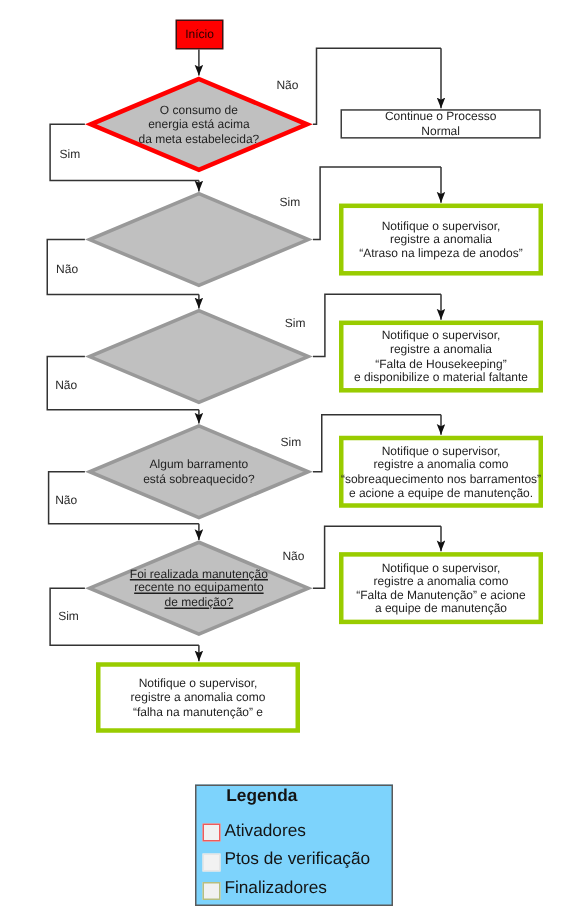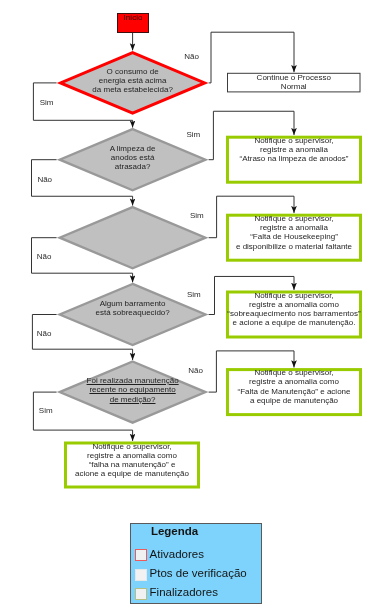--- a/index.html
+++ b/index.html
@@ -5,21 +5,21 @@
 <style>
   html,body{margin:0;padding:0;background:#ffffff;}
   body{width:384px;height:614px;overflow:hidden;
        font-family:"Liberation Sans",sans-serif;
        -webkit-font-smoothing:antialiased;}
   #page{position:relative;width:384px;height:614px;background:#fff;}
   .lbl,.txt,#legend-title,.leg-lab{transform:translateZ(0);}
   svg#shapes{position:absolute;left:0;top:0;width:384px;height:614px;}
   .lbl{position:absolute;font-size:8px;line-height:9.3px;color:#2b2b2b;white-space:nowrap;}
   .txt{position:absolute;display:flex;flex-direction:column;align-items:center;
-       text-align:center;font-size:8px;line-height:9.3px;
+       justify-content:center;text-align:center;font-size:8px;line-height:9.3px;
        color:#1f1f1f;box-sizing:border-box;}
   .txt div{white-space:nowrap;}
   
   #legend{position:absolute;left:129.6px;top:523.3px;width:132.9px;height:80.3px;
           border:1px solid #5a5a5a;background:#7dd3fc;box-sizing:border-box;}
   #legend-title{position:absolute;left:20.3px;top:1.2px;font-size:11.5px;font-weight:bold;
           color:#141414;line-height:13px;}
   .leg-row{position:absolute;left:4px;width:124px;height:12px;}
   .leg-sw{position:absolute;left:0;top:0;width:12.3px;height:12px;box-sizing:border-box;}
   .leg-lab{position:absolute;left:15px;top:-1.5px;font-size:11.5px;line-height:13px;color:#141414;}
@@ -93,25 +93,20 @@
       <div class="leg-row" style="top: 63.6px;">
         <div class="leg-sw" style="border: 1.5px solid rgb(182, 190, 128); background: rgb(241, 241, 241);"></div>
         <div class="leg-lab">Finalizadores</div>
       </div>
     </div>
 <div class="txt" style="left: 56.6px; top: 66.9px; width: 152px; height: 32px;">
       <div>O consumo de</div>
       <div>energia está acima</div>
       <div>da meta estabelecida?</div>
     </div>
-    <div class="txt" style="left: 56.6px; top: 143.7px; width: 152px; height: 32px;">
-      <div>A limpeza de</div>
-      <div>anodos está</div>
-      <div>atrasada?</div>
-    </div>
     <div class="txt" style="left: 56.6px; top: 298.5px; width: 152px; height: 32px;">
       <div>Algum barramento</div>
       <div>está sobreaquecido?</div>
     </div>
     <div class="txt" style="left: 56.6px; top: 376.1px; width: 152px; height: 32px; text-decoration: underline;">
       <div>Foi realizada manutenção</div>
       <div>recente no equipamento</div>
       <div>de medição?</div>
     </div>
     <div class="txt" style="left: 226px; top: 135.7px; width: 136px; height: 48px;">
@@ -138,21 +133,20 @@
       <div>a  equipe de manutenção</div>
     </div>
     <div class="txt" style="left: 227px; top: 72.8px; width: 133.5px; height: 19.6px;">
       <div>Continue o Processo</div>
       <div>Normal</div>
     </div>
     <div class="txt" style="left: 64px; top: 441.5px; width: 136px; height: 47px;">
       <div>Notifique o supervisor,</div>
       <div>registre a anomalia como</div>
       <div>“falha na manutenção” e</div>
-      <div>acione a equipe de manutenção</div>
     </div>
     <div class="lbl" style="left: 39.7px; top: 97.9px;">Sim</div>
     <div class="lbl" style="left: 184.3px; top: 52.1px;">Não</div>
     <div class="lbl" style="left: 37.4px; top: 174.5px;">Não</div>
     <div class="lbl" style="left: 186.4px; top: 130.4px;">Sim</div>
     <div class="lbl" style="left: 36.8px; top: 251.5px;">Não</div>
     <div class="lbl" style="left: 189.9px; top: 211.4px;">Sim</div>
     <div class="lbl" style="left: 36.8px; top: 328.9px;">Não</div>
     <div class="lbl" style="left: 187px; top: 290.1px;">Sim</div>
     <div class="lbl" style="left: 38.8px; top: 405.8px;">Sim</div>

